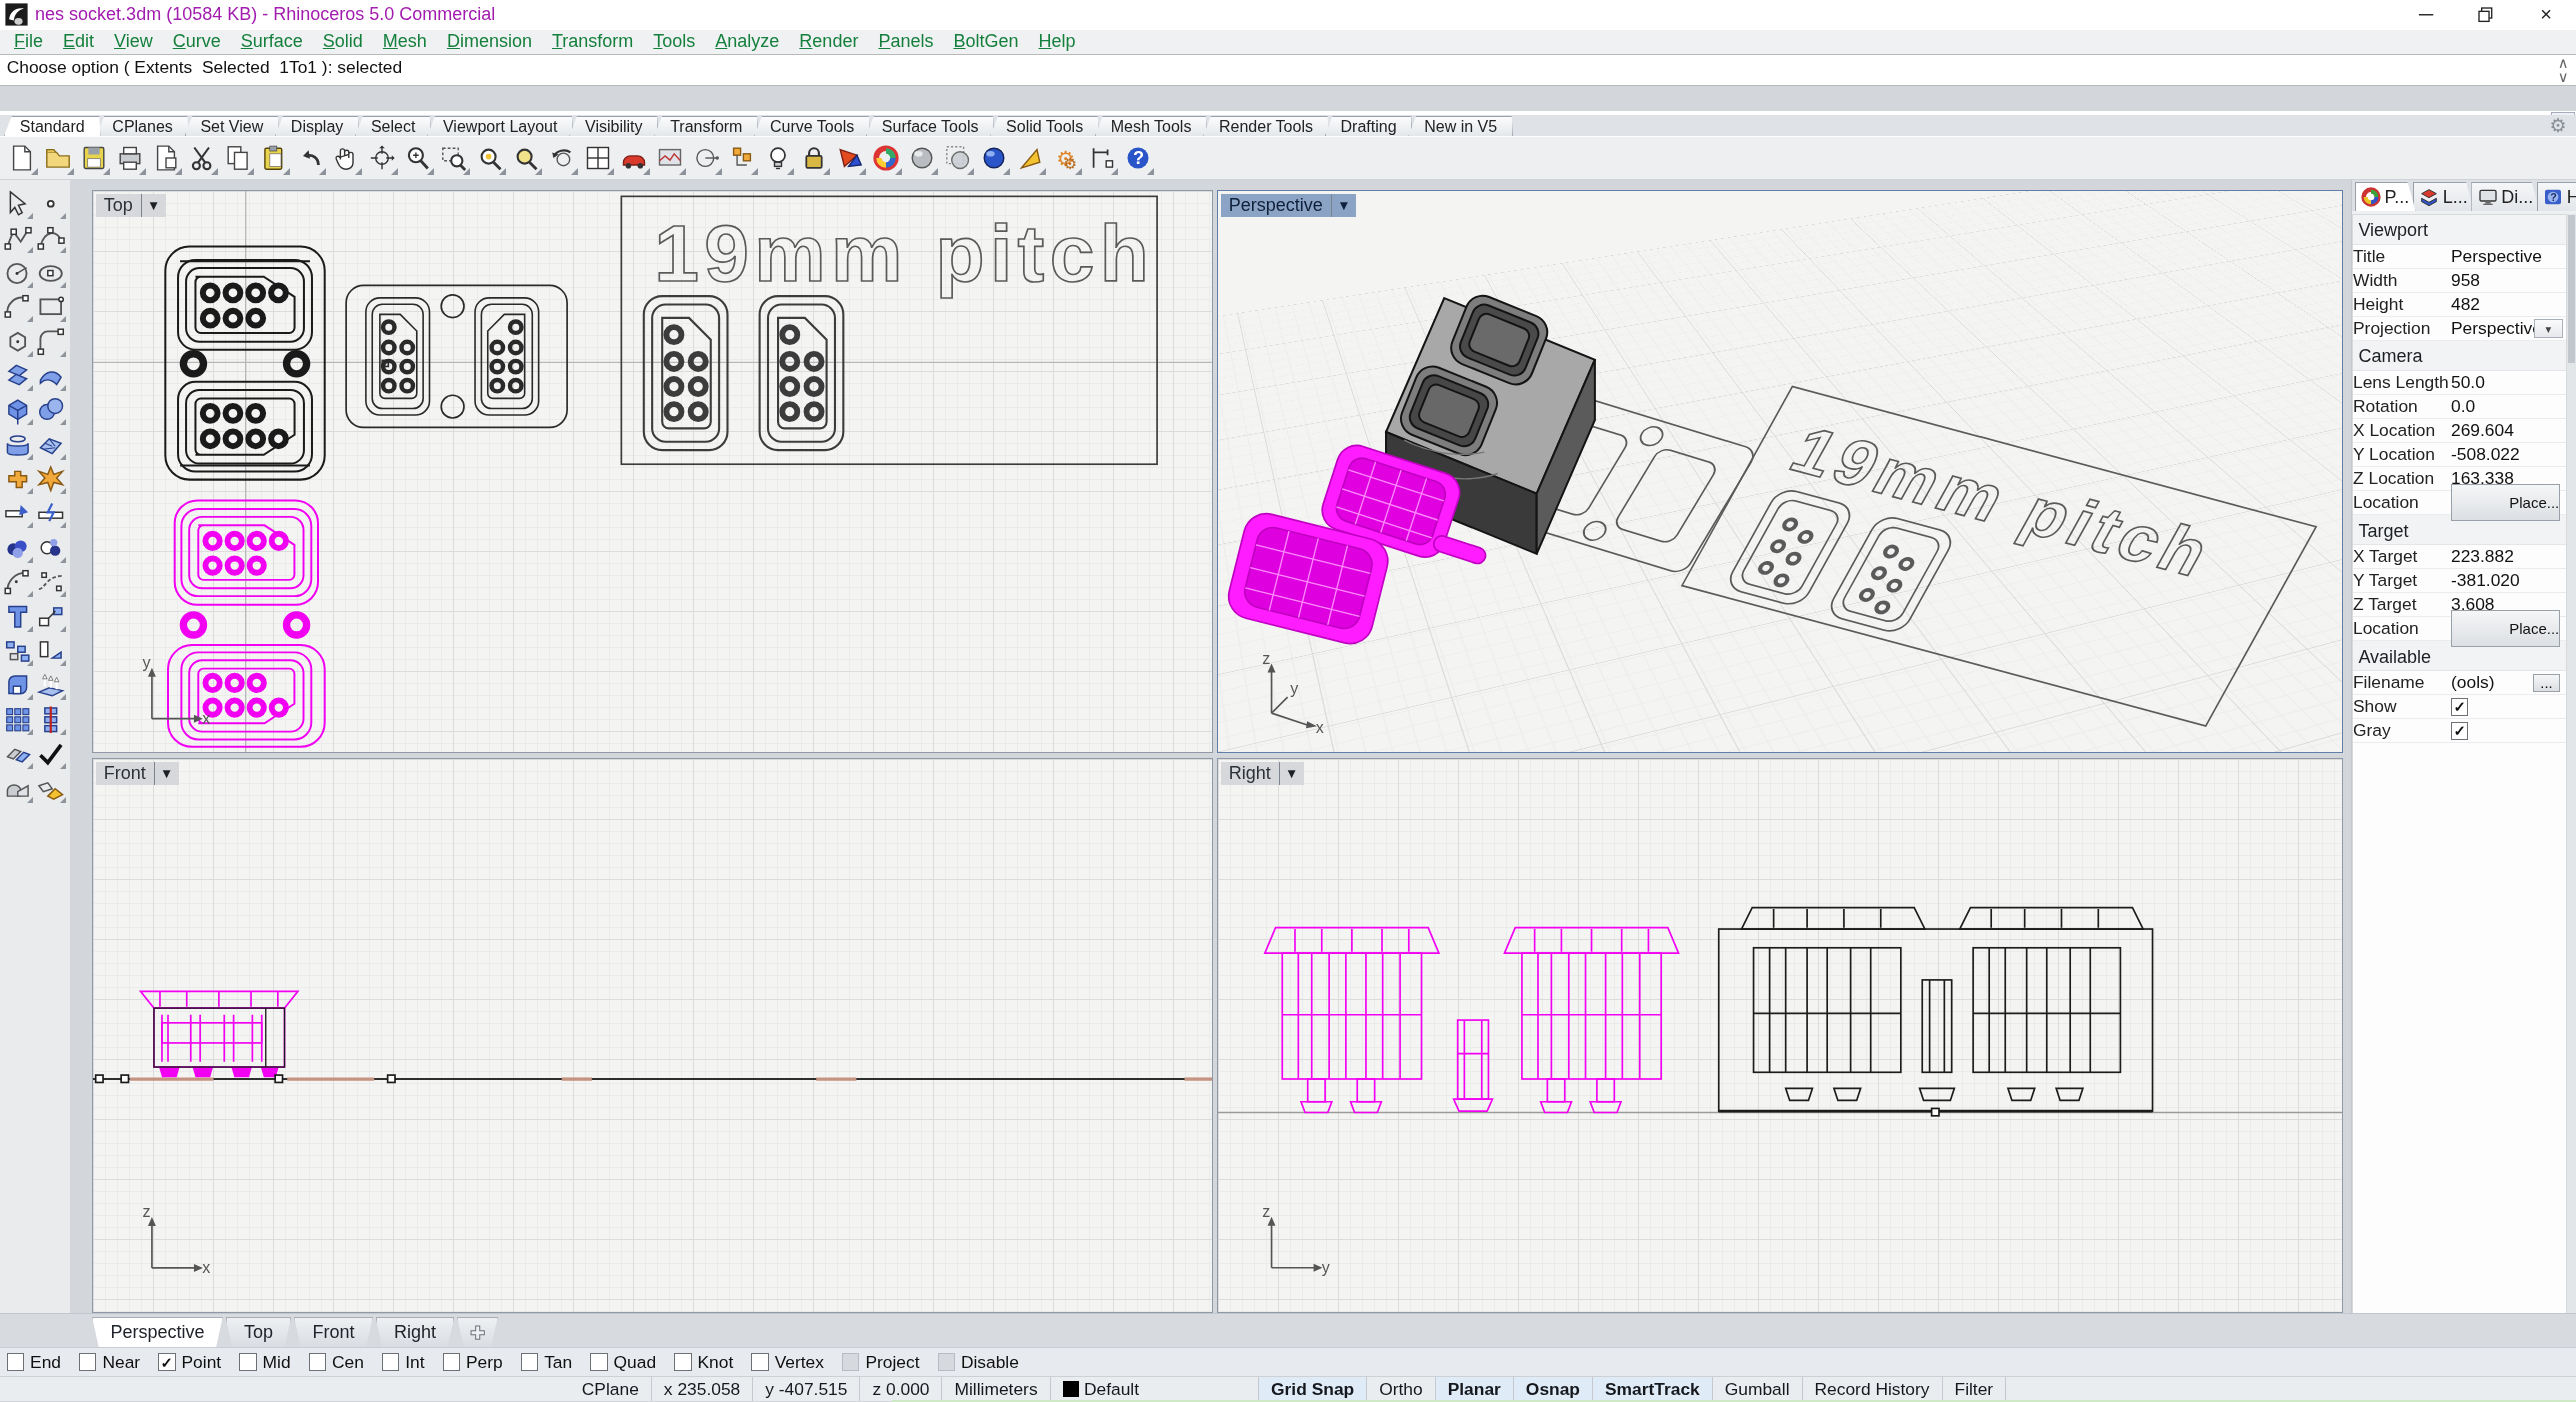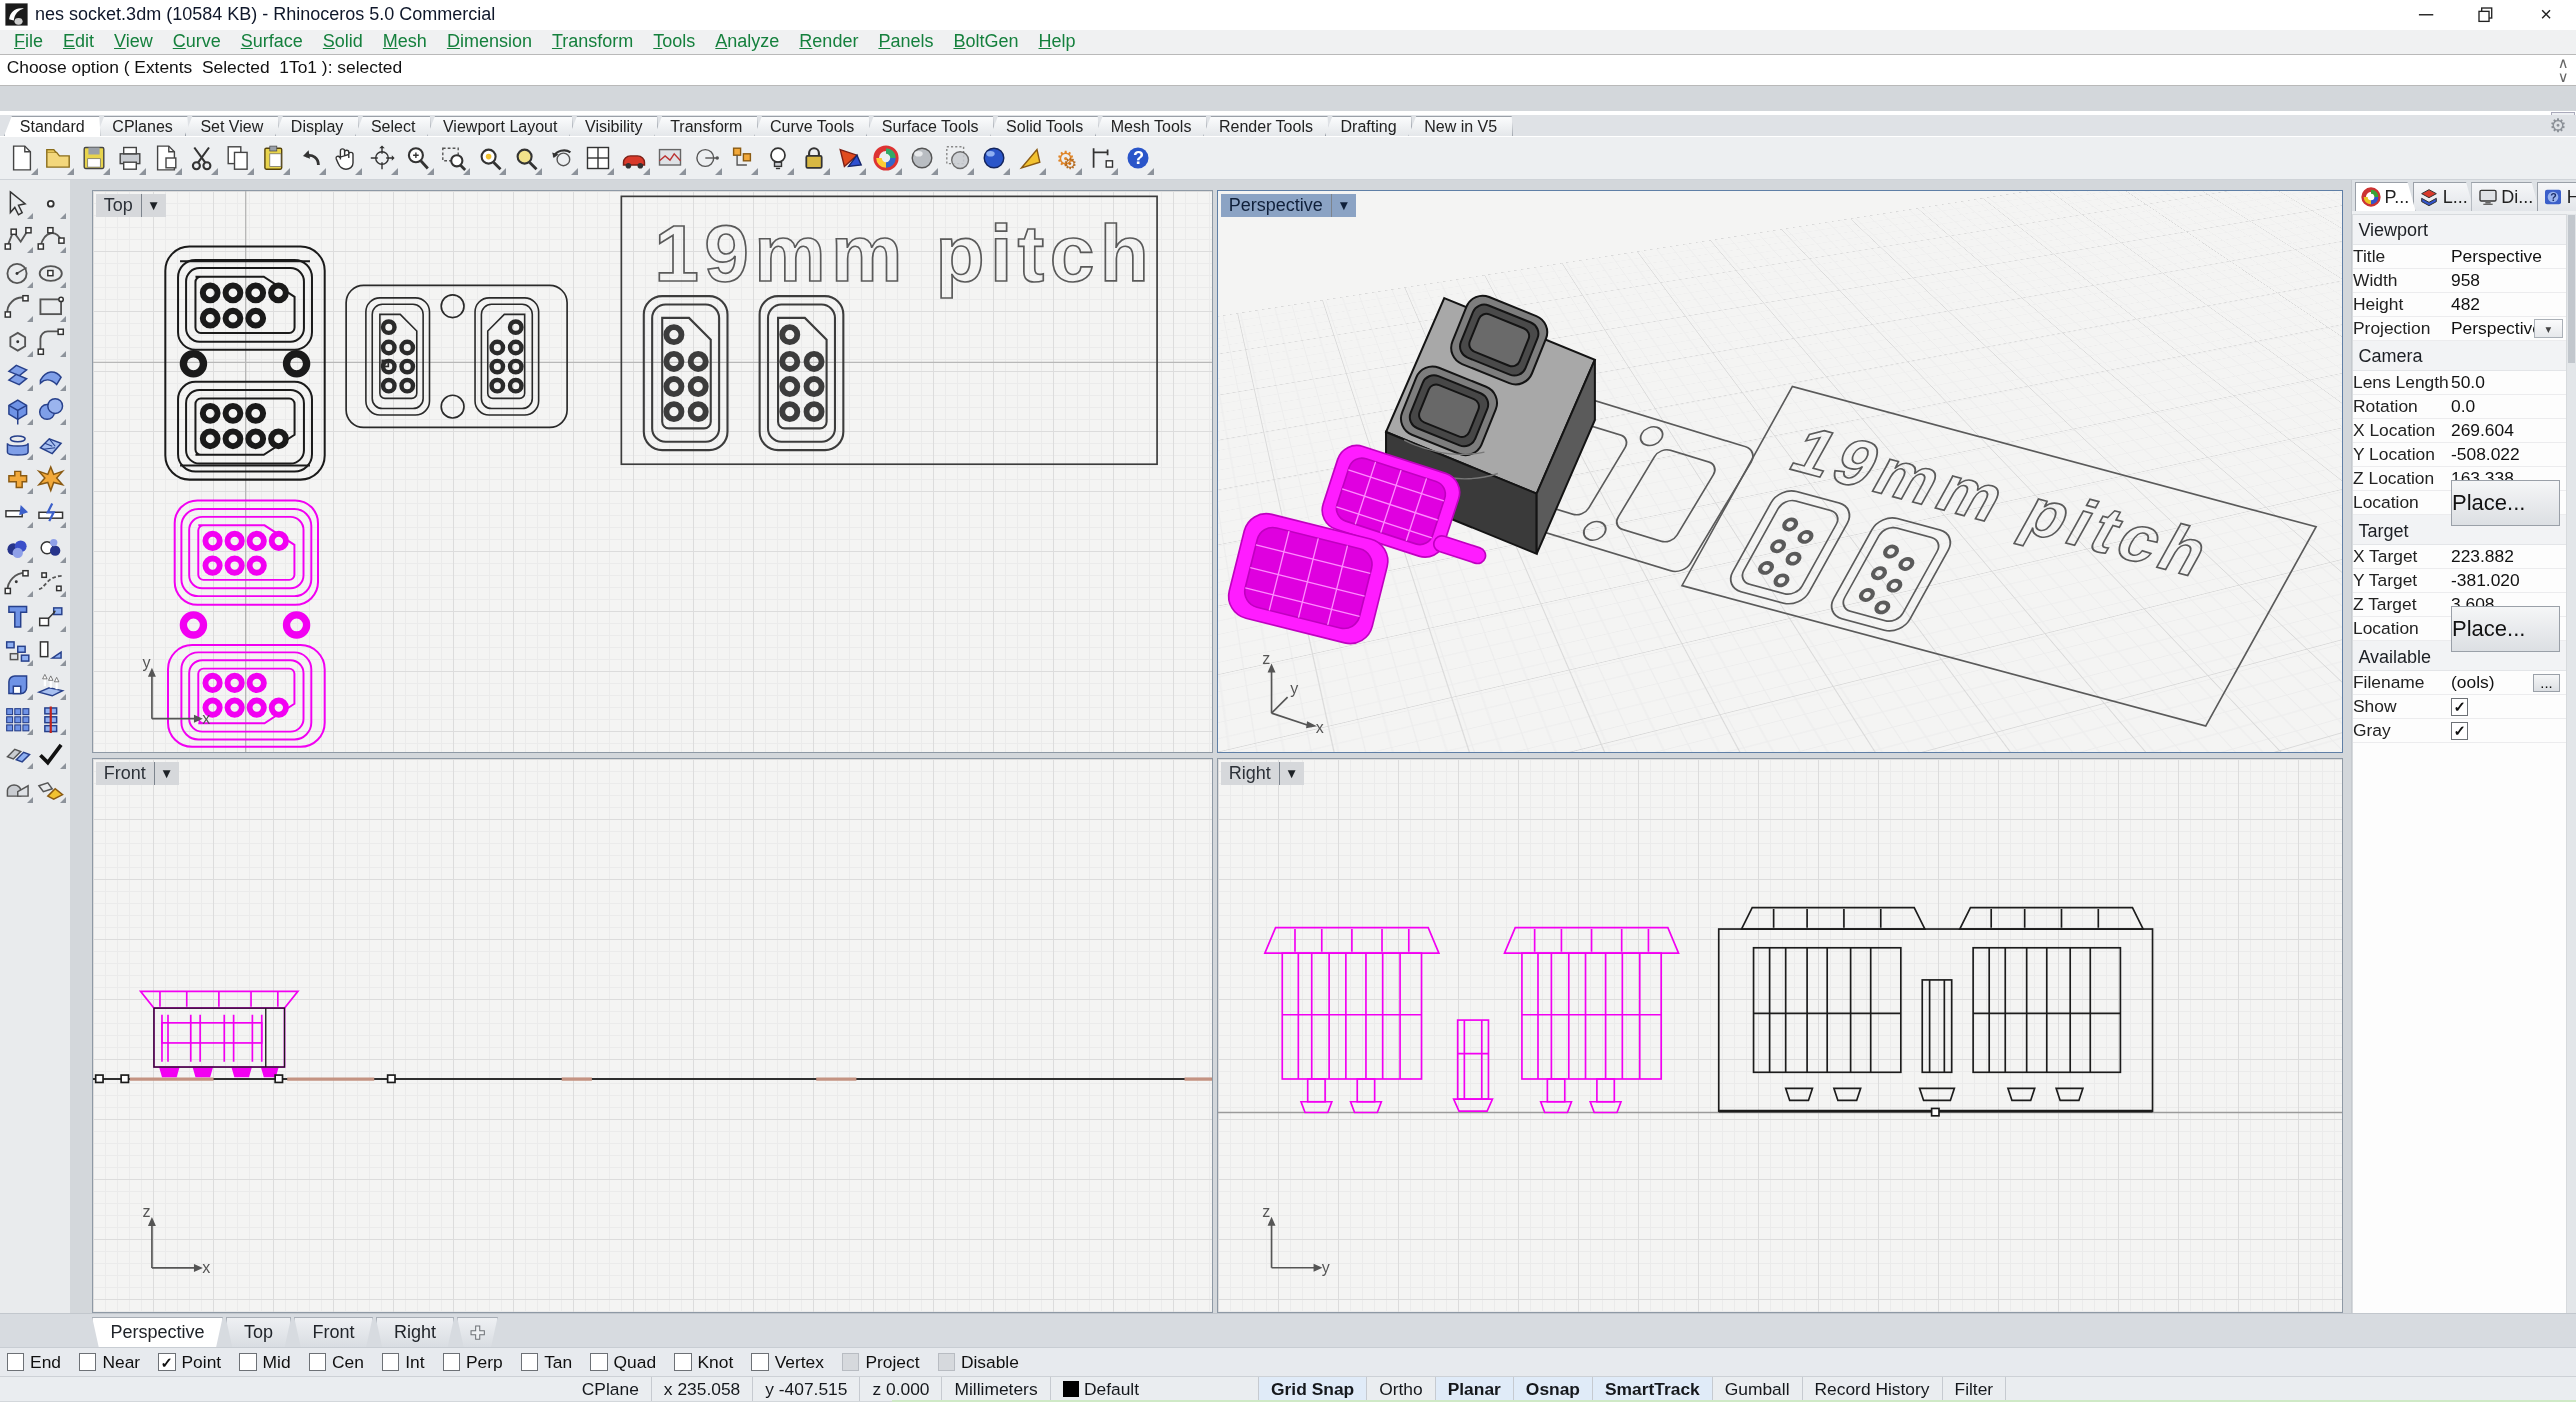--- a/index.html
+++ b/index.html
@@ -1,20 +1,20 @@
 <!DOCTYPE html>
 <html style="font-size:10.7px"><head>
 <meta charset="utf-8">
 <style>
   html,body{margin:0;padding:0;background:#9aa0a8;}
   .app{position:relative;width:2576px;height:1402px;background:#d3d7db;font-family:"Liberation Sans",sans-serif;overflow:hidden;color:#111;}
   
   .titlebar{position:absolute;left:0;top:0;width:100%;height:29.5px;background:#fff;display:flex;align-items:center;border-bottom:0.7px solid #e2e2e2;}
   .appicon{width:23px;height:23px;margin:0 6.7px 0 5.4px;}
-  .title{font-size:18px;color:#0f172a;}
+  .title{font-size:18px;color:#a21caf;}
   .wincontrols{margin-left:auto;display:flex;align-items:center;height:100%;}
   .winbtn{width:60px;height:100%;display:flex;align-items:center;justify-content:center;font-size:20px;color:#222;}
   
   .menubar{position:absolute;left:0;top:29.5px;width:100%;height:25px;background:#f0f1f2;display:flex;align-items:center;padding-left:4px;box-sizing:border-box;border-bottom:0.7px solid #dcdcdc;}
   .menu-item{font-size:18px;padding:0 10px;line-height:25px;color:#15803d;}
   
   .cmdhist{position:absolute;left:0;top:54px;width:100%;height:32px;background:#fff;border-top:0.7px solid #b9b9b9;border-bottom:0.7px solid #b9b9b9;box-sizing:border-box;}
   .cmdhist .text{position:absolute;left:6.7px;top:2px;font-size:17.4px;white-space:pre;}
   .vscroll{position:absolute;right:1.3px;top:0.7px;bottom:0.7px;width:23px;display:flex;flex-direction:column;justify-content:space-between;}
   .vscroll span{font-size:14.8px;color:#666;text-align:center;line-height:14.8px;}
@@ -69,21 +69,21 @@
   .panel{position:absolute;left:2351px;top:180px;width:225px;height:1168px;background:#eef0f2;border-left:0.7px solid #c5c9ce;box-sizing:border-box;}
   .ptabs{display:flex;align-items:flex-end;height:31px;background:#dde1e5;padding-left:2.7px;}
   .ptab{display:flex;align-items:center;height:28px;padding:0 5.4px;font-size:18px;color:#222;background:linear-gradient(#f6f7f9,#e2e5e9);border:0.7px solid #9aa0a8;border-bottom:none;margin-right:-2.7px;clip-path:polygon(0 0,calc(100% - 8px) 0,100% 100%,0 100%);}
   .ptab.active{background:#fff;z-index:2;}
   .ptab svg{width:20px;height:20px;margin-right:3.4px;}
   .prows{position:absolute;left:0;right:9.4px;top:34px;bottom:0;background:#fdfdfd;border:0.7px solid #d7dadd;overflow:hidden;}
   .sechead{font-size:18px;color:#1c1f24;padding:5.4px 0 2.7px 5.4px;background:#f2f3f5;border-bottom:0.7px solid #e3e5e8;}
   .prow{display:flex;align-items:center;height:23px;border-bottom:0.7px solid #ececee;font-size:17.4px;}
   .prow .lab{width:98px;color:#222;flex:none;}
   .prow .val{flex:1;display:flex;align-items:center;color:#111;position:relative;padding-right:2.7px;}
-  .pbutton{flex:1;text-align:left;background:linear-gradient(#f5f6f7,#dcdfe3);border:0.7px solid #9aa0a8;font-size:22px;padding:9px 0;margin-right:2.7px;}
+  .pbutton{flex:1;text-align:right;background:linear-gradient(#f5f6f7,#dcdfe3);border:0.7px solid #9aa0a8;font-size:15px;padding:9px 0;margin-right:2.7px;}
   .ddbox{position:absolute;right:2.7px;width:27px;top:0.7px;bottom:0.7px;background:linear-gradient(#fbfbfc,#e6e8eb);border:0.7px solid #aab0b7;display:flex;align-items:center;justify-content:center;font-size:11.4px;color:#444;}
   .dots{margin-left:auto;width:25.5px;text-align:center;background:linear-gradient(#f5f6f7,#dcdfe3);border:0.7px solid #9aa0a8;font-size:14.8px;margin-right:2.7px;}
   .pscroll{position:absolute;right:0;top:34px;bottom:0;width:9.4px;background:#e3e6e9;}
   .pscroll .thumb{position:absolute;left:1.3px;right:1.3px;top:1.3px;height:148px;background:#c2c7cd;}
   svg text{font-family:"Liberation Sans",sans-serif;}
   .outline-text{fill:none;stroke:#5a5a5a;stroke-width:2.5px;font-weight:bold;letter-spacing:8px;}
   .axis-label{font-size:24px;fill:#555;}
 </style>
 </head>
 <body>

